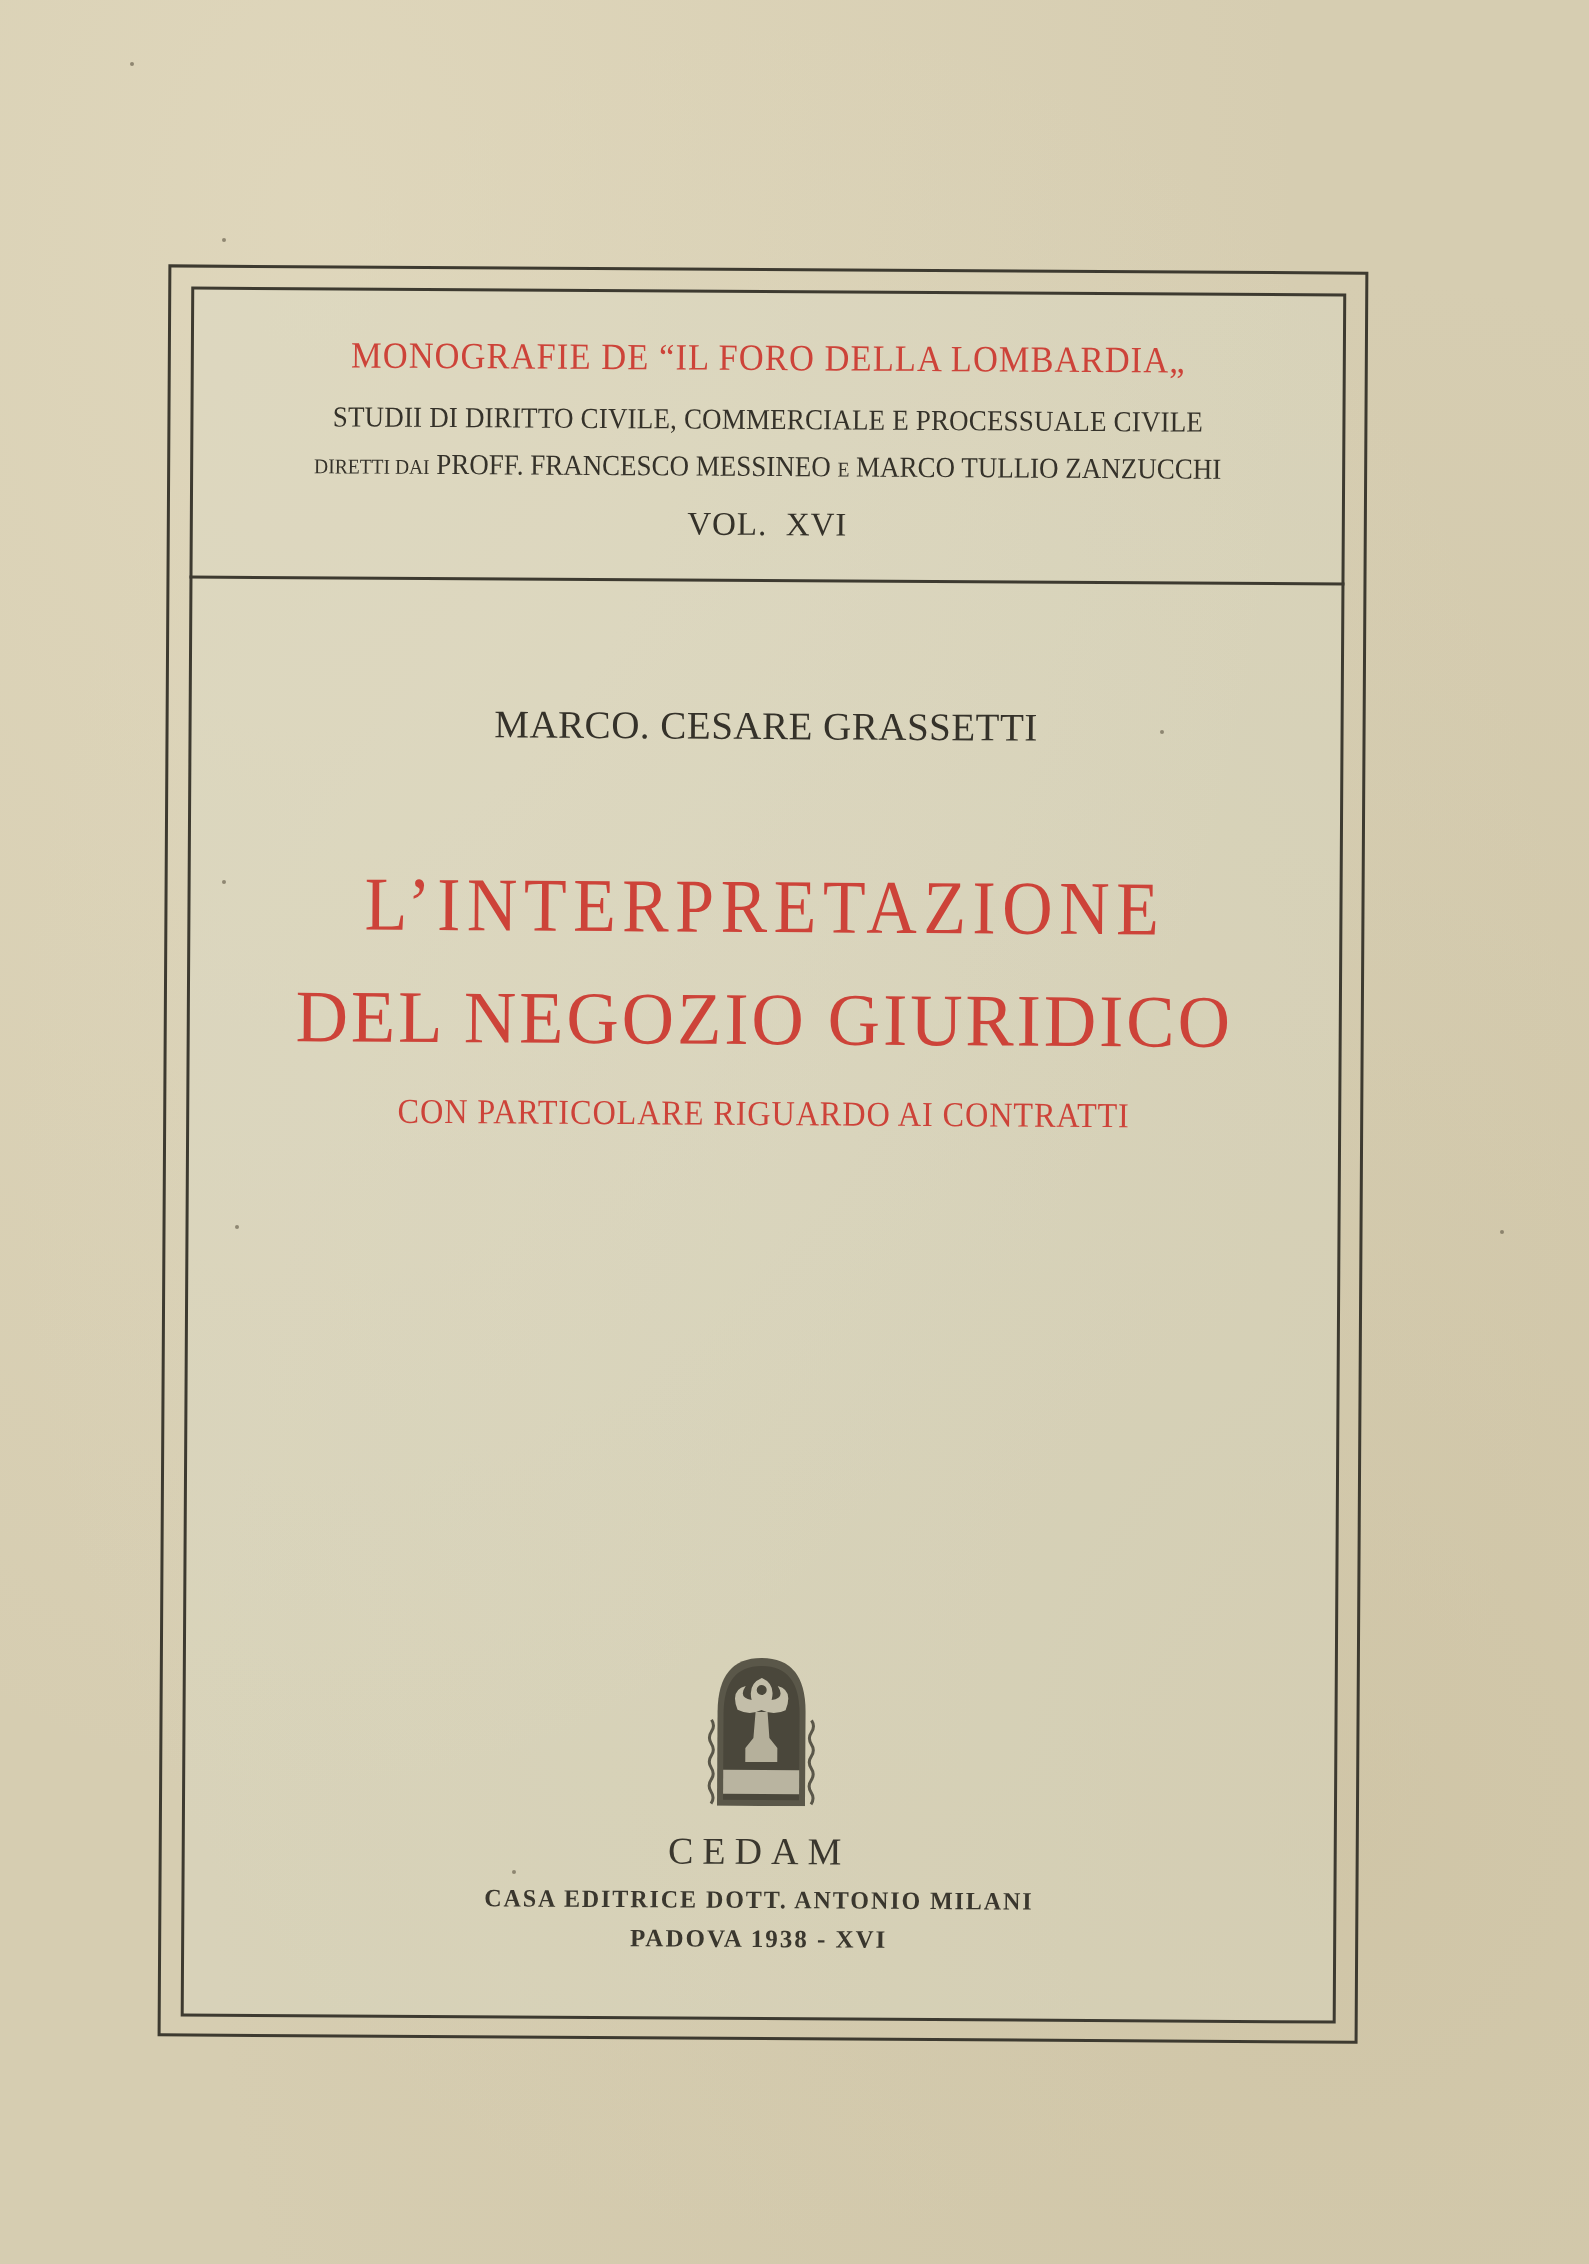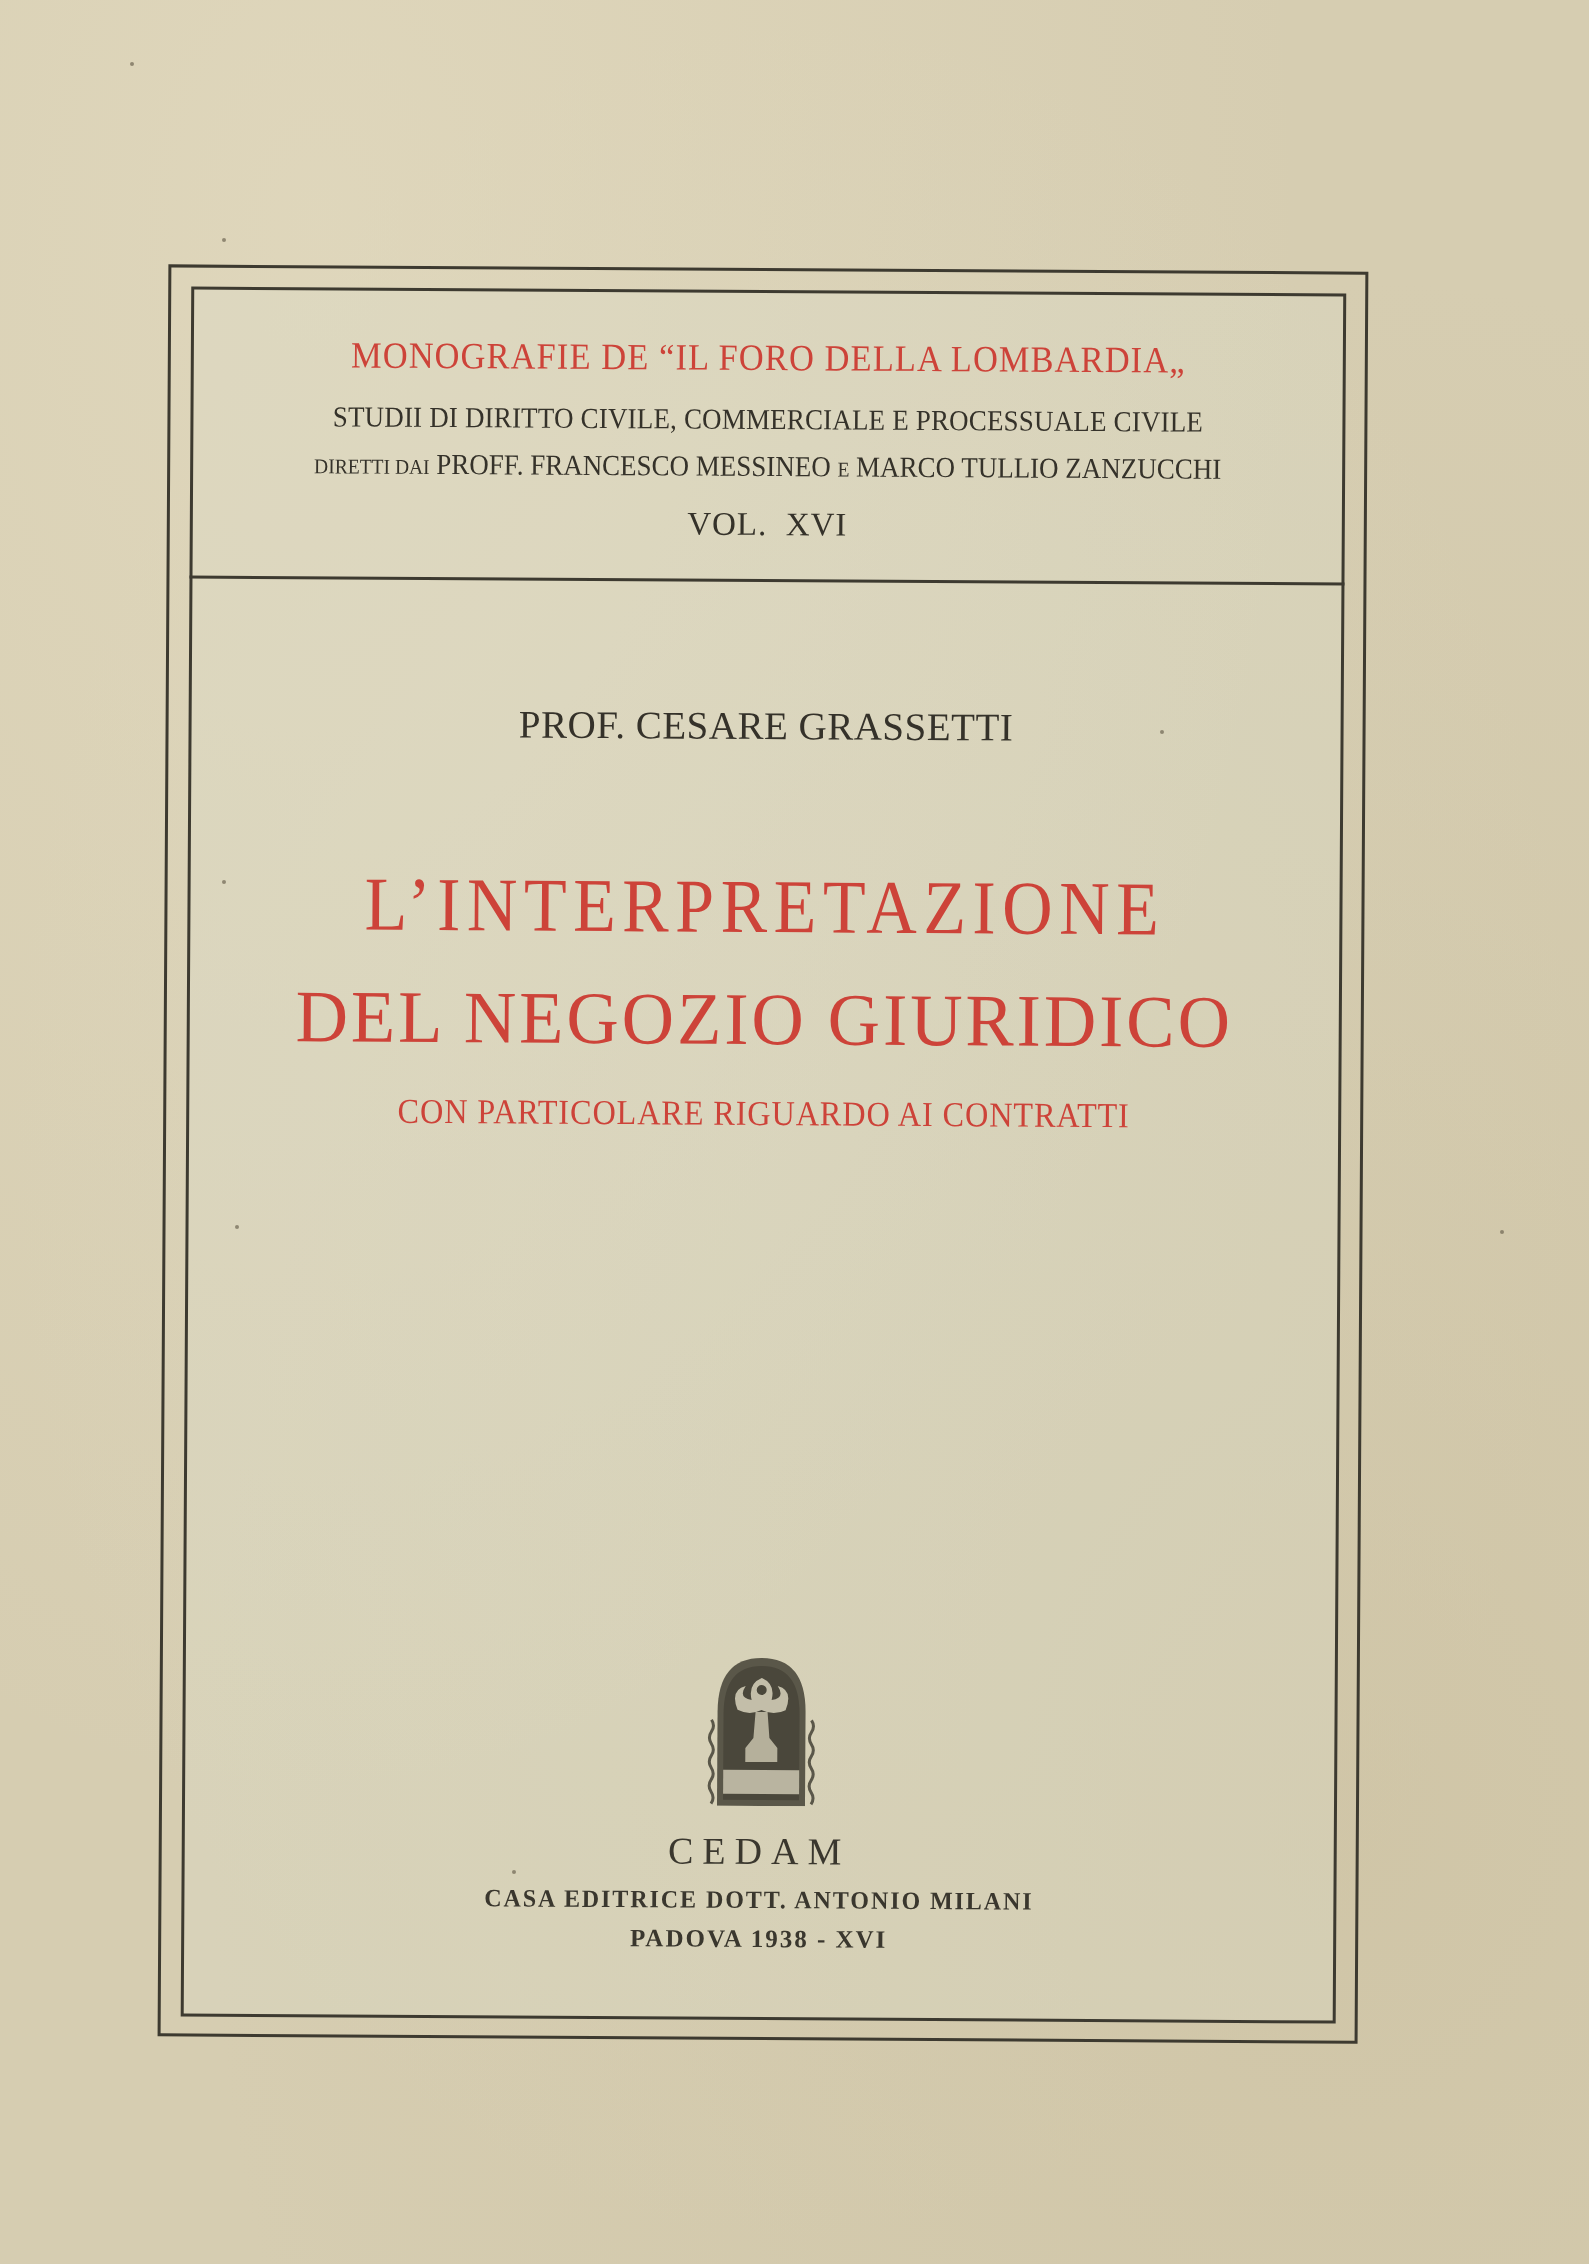--- a/index.html
+++ b/index.html
@@ -97,21 +97,21 @@
     <span>FRANCESCO MESSINEO</span>
     <span class="smallcap">E</span>
     <span>MARCO TULLIO ZANZUCCHI</span>
   </div>
   <div class="line vol ink">
     <span>VOL.</span>
     &nbsp;<span>XVI</span>
   </div>
 
   <div class="line author ink">
-    <span>PROF.</span>
+    <span>MARCO.</span>
     <span>CESARE GRASSETTI</span>
   </div>
 
   <div class="line title1 red">L’INTERPRETAZIONE</div>
   <div class="line title2 red">DEL NEGOZIO GIURIDICO</div>
   <div class="line subtitle red">CON PARTICOLARE RIGUARDO AI CONTRATTI</div>
 
   <svg class="logo" viewBox="0 0 108 156">
     <path d="M10 156 L10 62 Q10 8 54 8 Q98 8 98 62 L98 156 Z" fill="#5a5749"></path>
     <path d="M16 150 L16 64 Q16 16 54 16 Q92 16 92 64 L92 150 Z" fill="#4a473b"></path>

